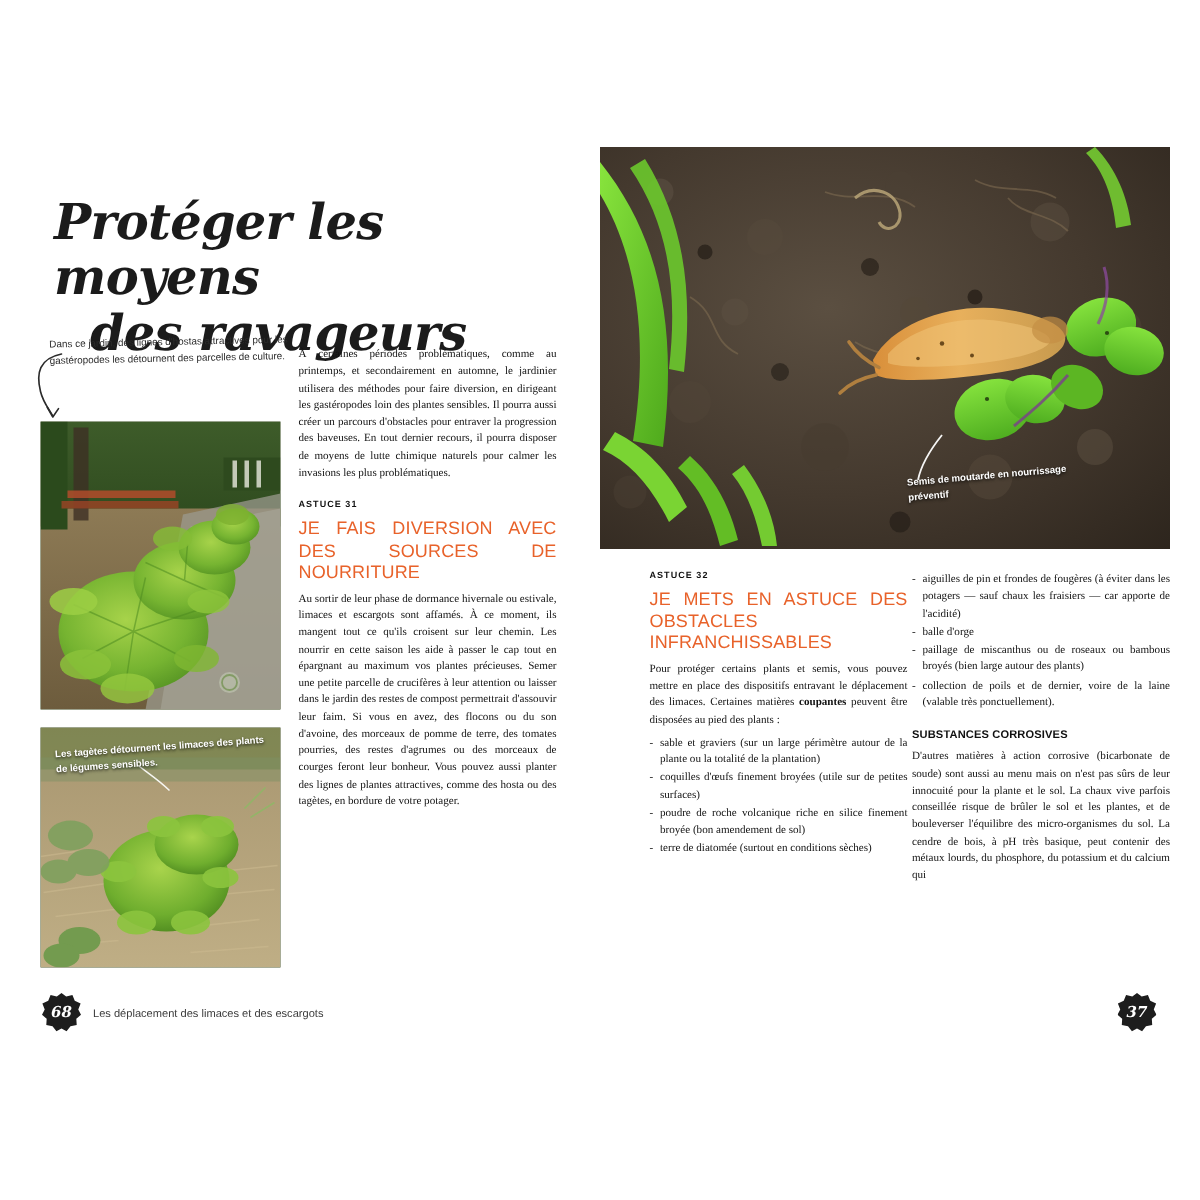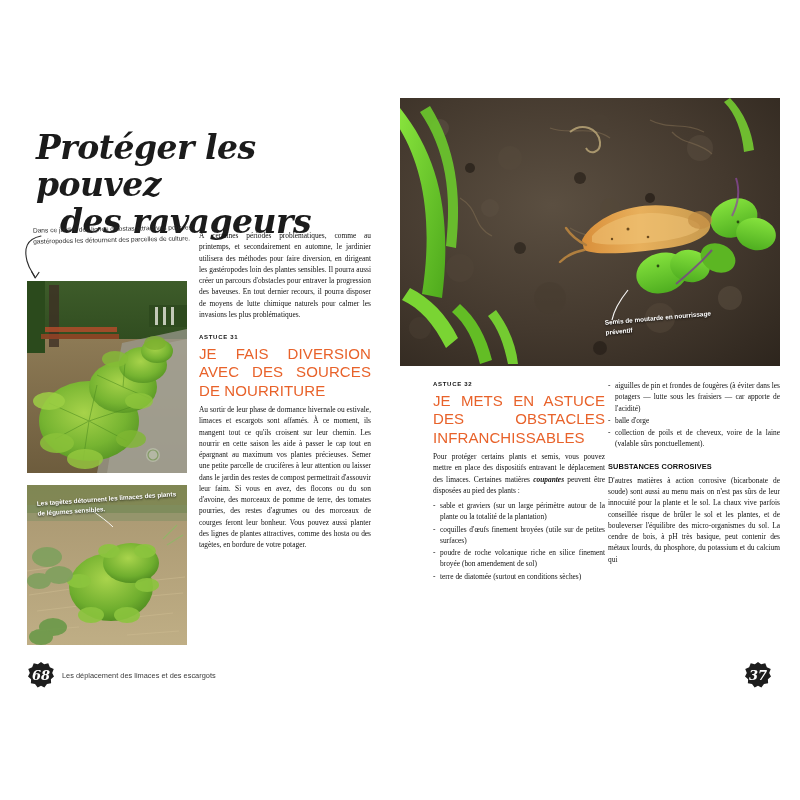--- a/index.html
+++ b/index.html
@@ -59,60 +59,60 @@
 
   .p{margin:0 0 0 0;text-align:justify;}
 
   .astuce-num{
     font-family:"Liberation Sans", sans-serif;
     font-size:6px;font-weight:700;letter-spacing:.7px;
     color:#111;margin:13px 0 3px 0;text-transform:uppercase;
   }
   .astuce-title{
     font-family:"Liberation Sans", sans-serif;
-    font-size:15px;line-height:1.22;font-weight:400;
+    font-size:12px;line-height:1.22;font-weight:400;
     color:#e8622a;margin:0 0 4px 0;letter-spacing:.1px;
   }
   .sub-head{
     font-family:"Liberation Sans", sans-serif;
     font-size:7.4px;font-weight:700;color:#111;
     margin:11px 0 3px 0;letter-spacing:.1px;
   }
   ul.bul{list-style:none;margin:4px 0 0 0;padding:0;}
   ul.bul li{
     position:relative;padding-left:7px;margin-bottom:1px;
     text-align:justify;
   }
   ul.bul li:before{
     content:"-";position:absolute;left:0;top:0;
   }
-  b.bold{font-weight:700;font-style:italic;}
+  b.bold{font-weight:700;}
 
   
   .footer-left{position:absolute;left:28px;top:662px;display:flex;align-items:center;gap:8px;}
   .footer-right{position:absolute;left:745px;top:662px;}
   .pagebadge{
     width:26px;height:26px;background:#1d1d1d;color:#fff;
     display:flex;align-items:center;justify-content:center;
     font-family:"DejaVu Serif", serif;font-style:italic;font-weight:700;
-    font-size:13px;
+    font-size:10px;
     clip-path:polygon(50% 0%,62% 9%,78% 5%,84% 20%,99% 27%,93% 42%,100% 56%,88% 66%,89% 82%,73% 85%,63% 98%,50% 91%,37% 98%,27% 85%,11% 82%,12% 66%,0% 56%,7% 42%,1% 27%,16% 20%,22% 5%,38% 9%);
   }
   .footer-text{
     font-family:"Liberation Sans", sans-serif;
     font-size:7.4px;color:#3a3a3a;
   }
 </style>
 </head>
 <body>
 
 <div class="page">
 
   <div class="title">
-    <span>Protéger les pouvez</span>
+    <span>Protéger les moyens</span>
     <span class="l2">des ravageurs</span>
   </div>
 
   <div class="lead-caption">Dans ce jardin, des lignes d'hostas attractives pour les gastéropodes les détournent des parcelles de culture.</div>
   <svg class="arrow-svg" viewBox="0 0 36 48">
     <path d="M21 3 C6 6, 4 16, 7 28 C9 36, 13 40, 15 44" stroke="#2b2b2b" stroke-width="1.1" fill="none" stroke-linecap="round"></path>
     <path d="M11.5 38.5 L15.2 45 L19 39.4" stroke="#2b2b2b" stroke-width="1.1" fill="none" stroke-linecap="round" stroke-linejoin="round"></path>
   </svg>
 
   <div class="photo" id="photo-hostas">
@@ -326,23 +326,24 @@
     <ul class="bul">
       <li>sable et graviers (sur un large périmètre autour de la plante ou la totalité de la plantation)</li>
       <li>coquilles d'œufs finement broyées (utile sur de petites surfaces)</li>
       <li>poudre de roche volcanique riche en silice finement broyée (bon amendement de sol)</li>
       <li>terre de diatomée (surtout en conditions sèches)</li>
     </ul>
   </div>
 
   <div class="col" id="col-3">
     <ul class="bul" style="margin-top:0;">
-      <li>aiguilles de pin et frondes de fougères (à éviter dans les potagers — lutte sous les fraisiers — car apporte de l'acidité)</li>
+      <li>aiguilles de pin et frondes de fougères (à éviter dans les potagers — sauf chaux les fraisiers — car apporte de l'acidité)</li>
       <li>balle d'orge</li>
-      <li>collection de poils et de cheveux, voire de la laine (valable sûrs ponctuellement).</li>
+      <li>paillage de miscanthus ou de roseaux ou bambous broyés (bien large autour des plants)</li>
+      <li>collection de poils et de dernier, voire de la laine (valable très ponctuellement).</li>
     </ul>
     <div class="sub-head">SUBSTANCES CORROSIVES</div>
     <p class="p">D'autres matières à action corrosive (bicarbonate de soude) sont aussi au menu mais on n'est pas sûrs de leur innocuité pour la plante et le sol. La chaux vive parfois conseillée risque de brûler le sol et les plantes, et de bouleverser l'équilibre des micro-organismes du sol. La cendre de bois, à pH très basique, peut contenir des métaux lourds, du phosphore, du potassium et du calcium qui</p>
   </div>
 
   <div class="footer-left">
     <div class="pagebadge">68</div>
     <div class="footer-text">Les déplacement des limaces et des escargots</div>
   </div>
   <div class="footer-right">

